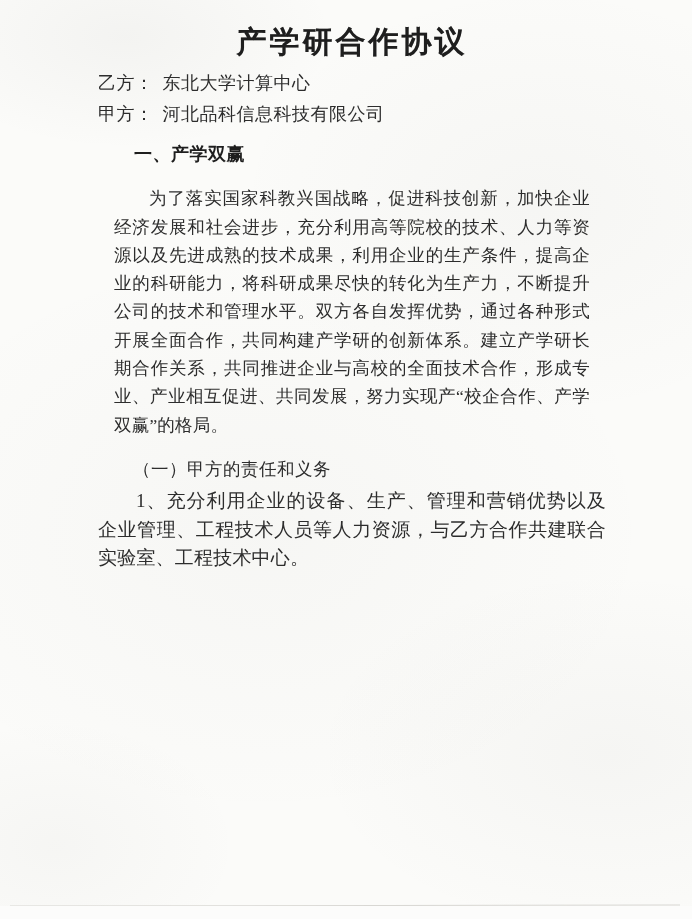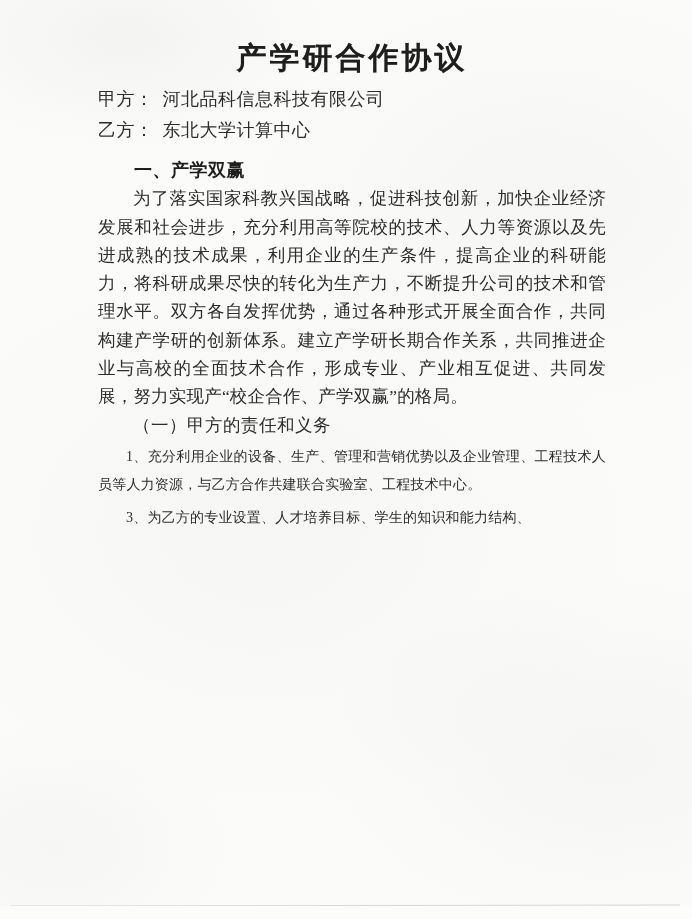--- a/index.html
+++ b/index.html
@@ -20,21 +20,21 @@
       radial-gradient(ellipse 420px 300px at 78% 22%, rgba(120,120,115,0.04), transparent 72%),
       radial-gradient(ellipse 520px 380px at 38% 58%, rgba(120,120,112,0.035), transparent 75%),
       radial-gradient(ellipse 420px 260px at 88% 82%, rgba(115,115,108,0.045), transparent 70%),
       radial-gradient(ellipse 260px 180px at 8% 92%, rgba(115,115,108,0.04), transparent 70%);
     font-family: "Liberation Serif", "DejaVu Serif", serif;
     color: #2d2d2d;
   }
   .content {
     position: absolute;
     left: 98px;
-    top: 40px;
+    top: 24px;
     width: 508px;
   }
   .title {
     margin: 0 0 8px 0;
     font-size: 30px;
     line-height: 36px;
     font-weight: bold;
     letter-spacing: 3px;
     text-align: center;
     color: #1e1e1e;
@@ -63,37 +63,37 @@
   .section-heading {
     margin: 10px 0 0 0;
     font-size: 18px;
     line-height: 28.3px;
     font-weight: bold;
     text-indent: 2em;
     color: #1e1e1e;
     letter-spacing: 0.5px;
   }
   .body-para {
-    margin: 0;
+    margin: 16px;
     font-size: 17.5px;
     line-height: 28.3px;
     text-align: justify;
     text-indent: 2em;
     letter-spacing: 0.2px;
   }
   .subheading {
     margin: 0;
     font-size: 17.5px;
     line-height: 28.3px;
     text-indent: 2em;
     letter-spacing: 0.5px;
   }
   .item {
     margin: 4px 0 0 0;
-    font-size: 14px;
+    font-size: 19px;
     line-height: 28.3px;
     text-align: justify;
     text-indent: 2em;
     letter-spacing: 0.2px;
   }
   
   .page-edge {
     position: absolute;
     left: 10px;
     right: 12px;
@@ -113,34 +113,33 @@
 </style>
 </head>
 <body>
 
 <div class="page">
   <div class="content">
 
     <h1 class="title">产学研合作协议</h1>
 
     <div class="parties">
+      <p class="party"><span>乙方：</span><span class="party-name">东北大学计算中心</span></p>
       <p class="party"><span>甲方：</span><span class="party-name">河北品科信息科技有限公司</span></p>
-      <p class="party"><span>乙方：</span><span class="party-name">东北大学计算中心</span></p>
     </div>
 
 
     <h2 class="section-heading">一、产学双赢</h2>
 
     <p class="body-para">为了落实国家科教兴国战略，促进科技创新，加快企业经济发展和社会进步，充分利用高等院校的技术、人力等资源以及先进成熟的技术成果，利用企业的生产条件，提高企业的科研能力，将科研成果尽快的转化为生产力，不断提升公司的技术和管理水平。双方各自发挥优势，通过各种形式开展全面合作，共同构建产学研的创新体系。建立产学研长期合作关系，共同推进企业与高校的全面技术合作，形成专业、产业相互促进、共同发展，努力实现产“校企合作、产学双赢”的格局。</p>
 
 
     <p class="subheading">（一）甲方的责任和义务</p>
 
     <p class="item">1、充分利用企业的设备、生产、管理和营销优势以及企业管理、工程技术人员等人力资源，与乙方合作共建联合实验室、工程技术中心。</p>
 
 
-    <p class="item">3、为乙方的专业设置、人才培养目标、学生的知识和能力结构、</p>
 
   </div>
 
   <div class="page-edge"></div>
   <div class="below-edge"></div>
 </div>
 
 </body></html>

